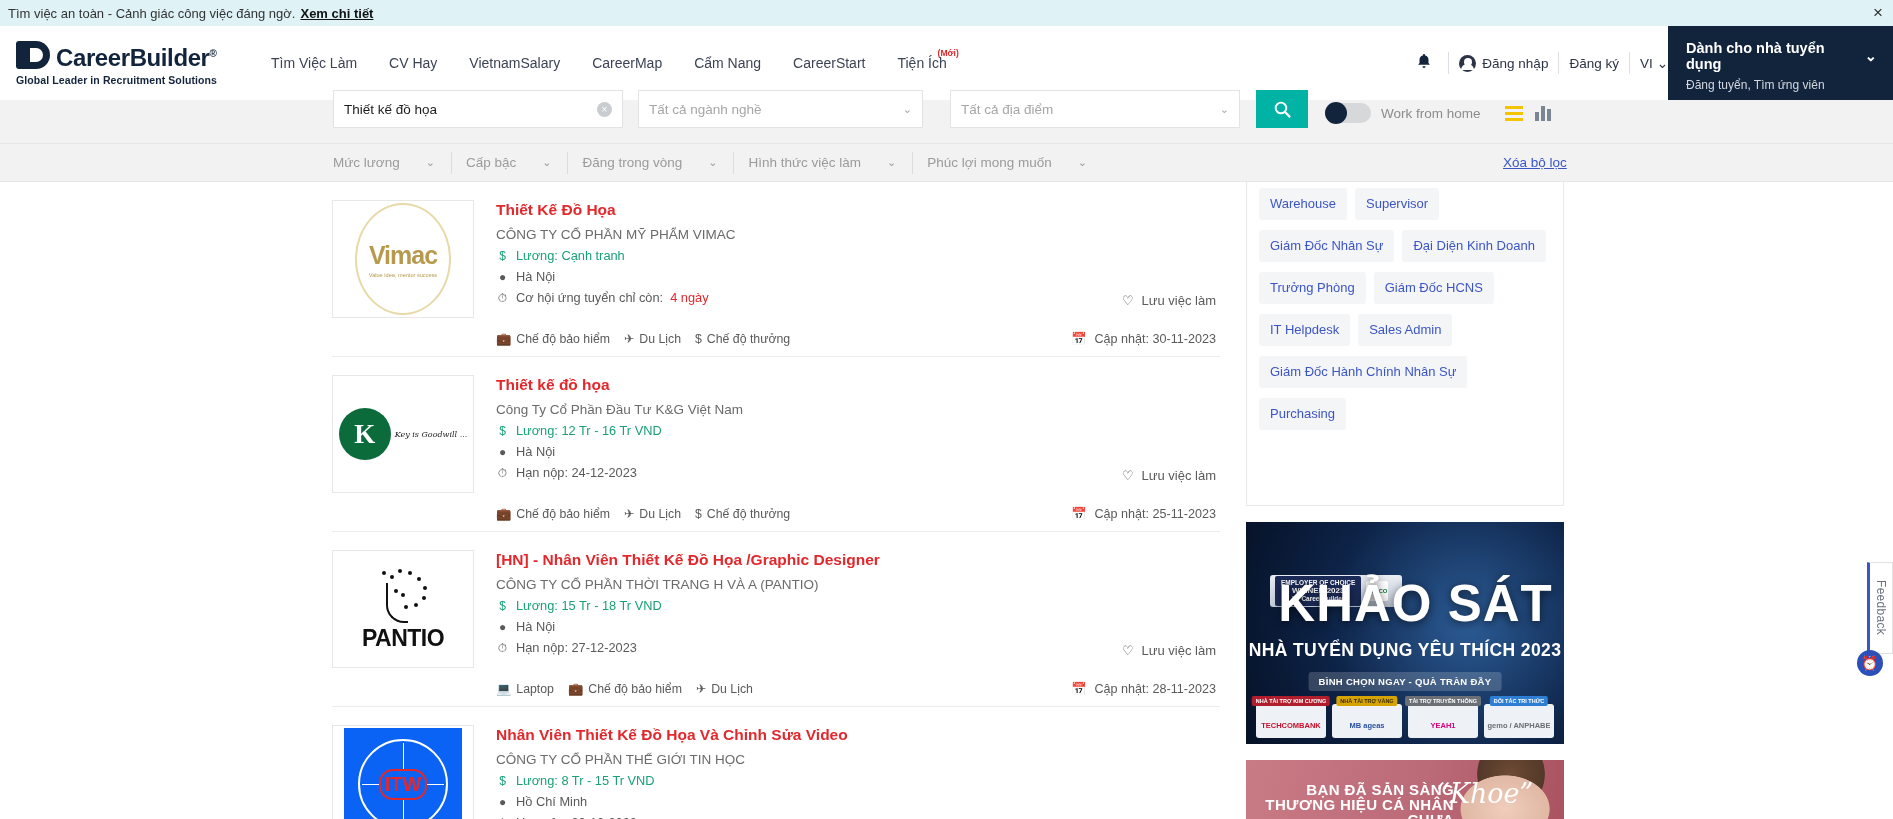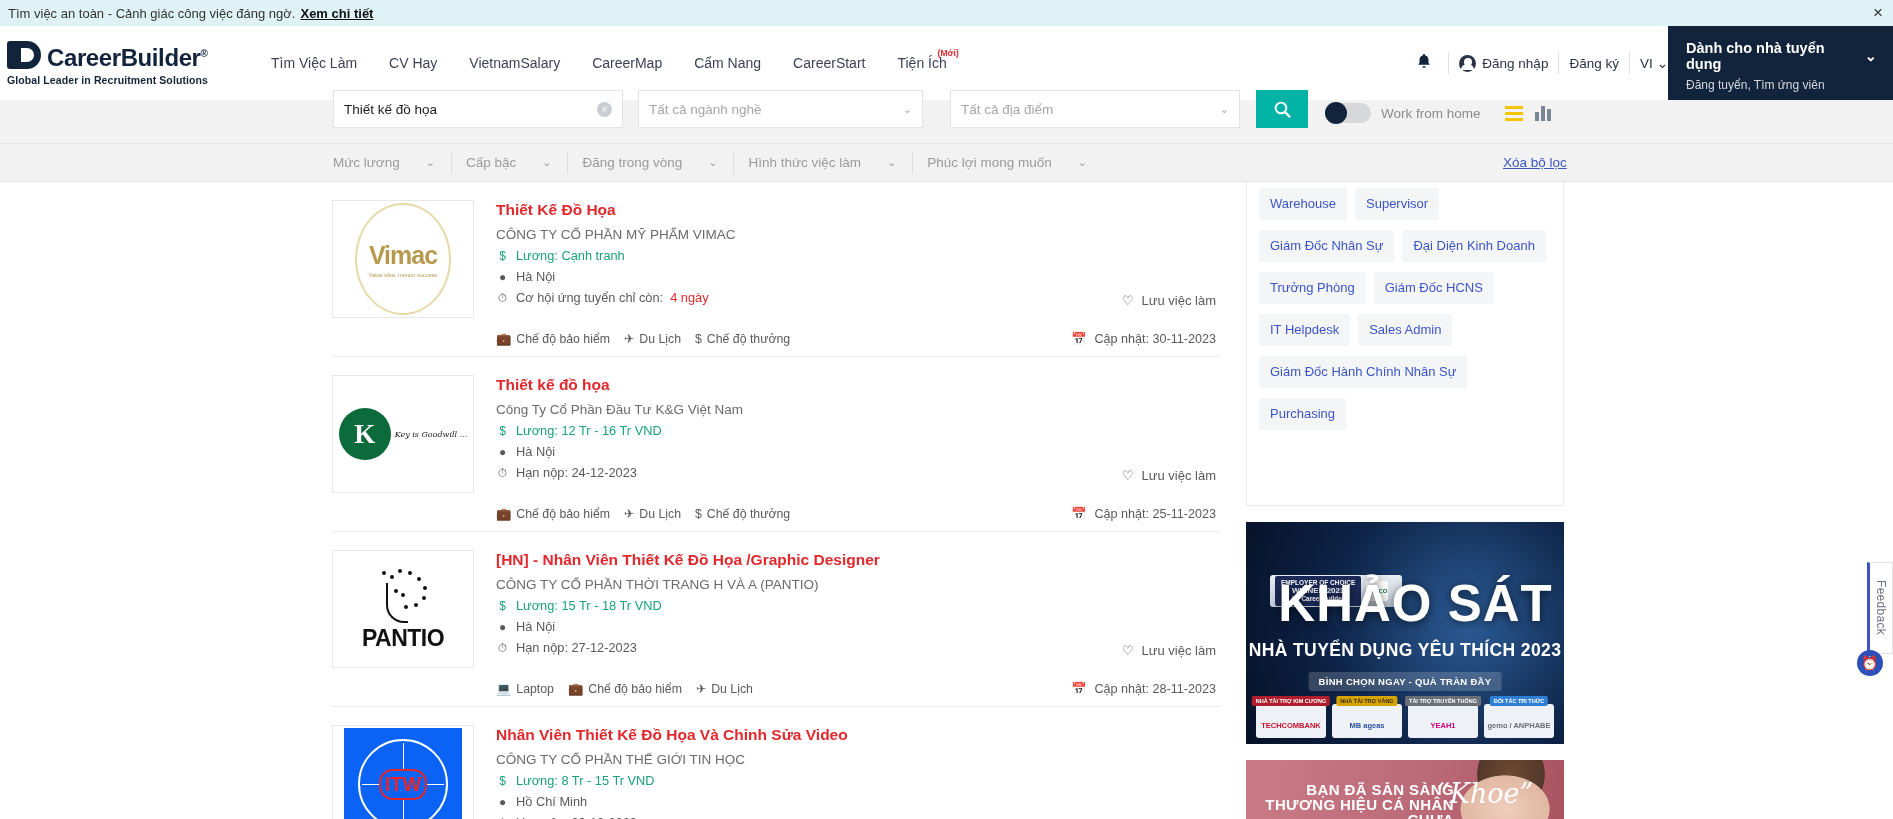--- a/index.html
+++ b/index.html
@@ -23,21 +23,21 @@
   .alert-close {
     position:absolute; right: 10px; top: 3px;
     font-size: 17px; color:#333; line-height: 20px; cursor:pointer;
   }
 
   
   .header {
     height: 74px; background:#fff; display:flex; align-items:center;
     position: relative;
   }
-  .logo-wrap { width: 255px; padding-left: 7px; }
+  .logo-wrap { width: 255px; padding-left: 16px; }
   .logo-row { display:flex; align-items:flex-start; }
   .logo-mark {
     width: 34px; height: 28px; position:relative; margin-right:6px;
   }
   .logo-mark .sq { position:absolute; left:0; top:0; width:14px; height:28px; background:#12243c; border-radius:3px 0 0 3px;}
   .logo-mark .c {
     position:absolute; left:13px; top:0; width:21px; height:28px;
     background:#12243c; border-radius: 0 14px 14px 0;
   }
   .logo-mark .c:after {

